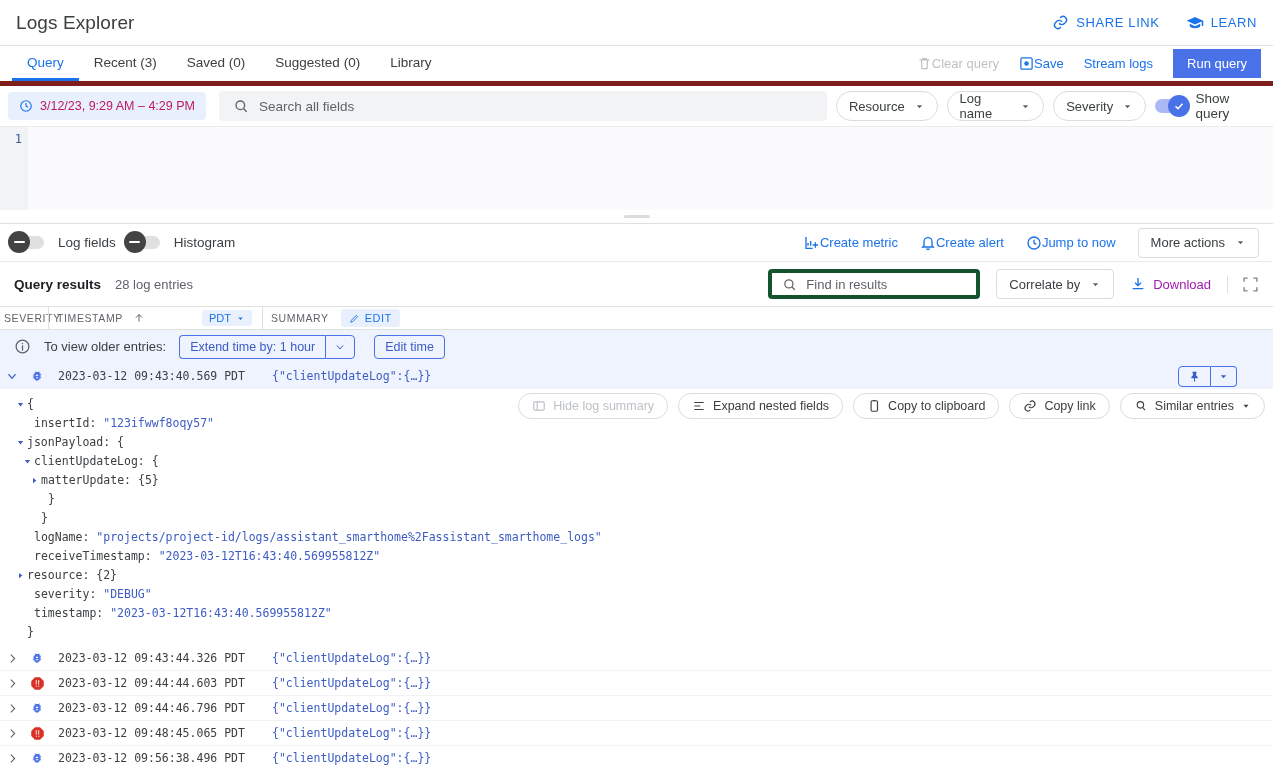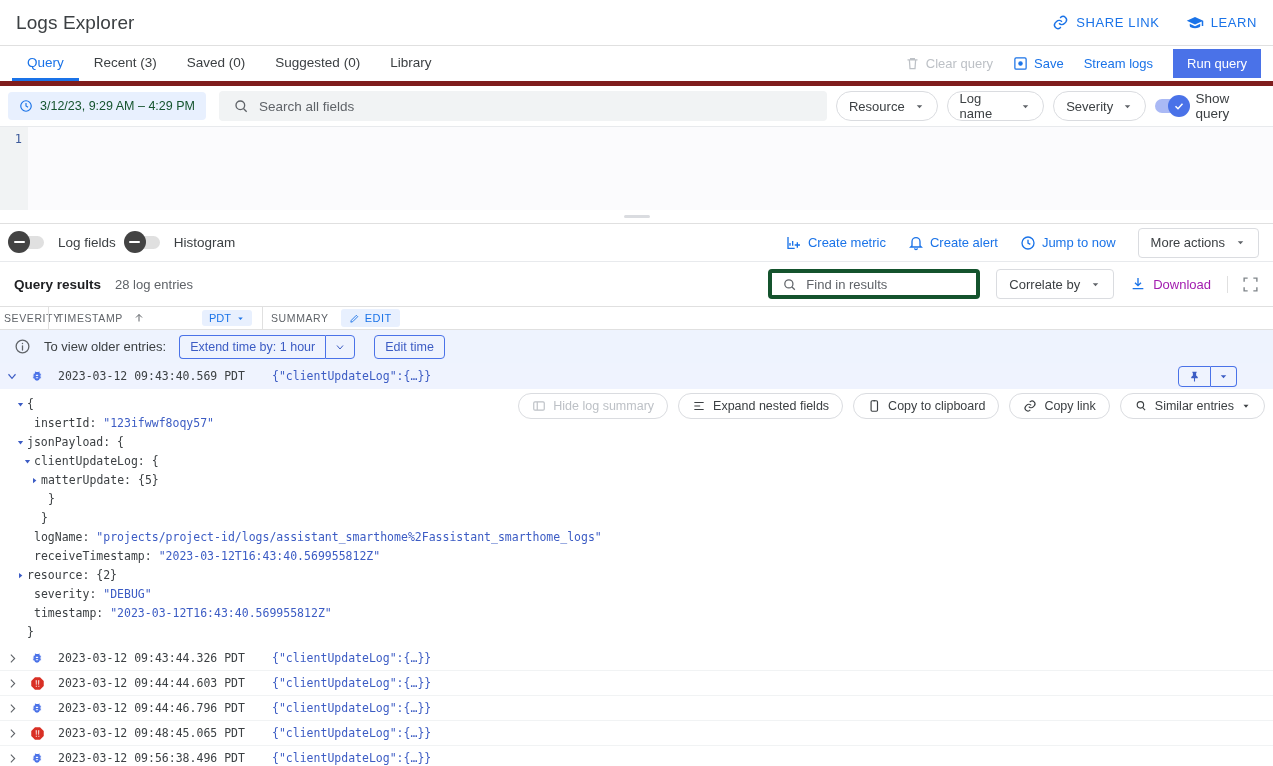--- a/index.html
+++ b/index.html
@@ -43,37 +43,37 @@
     border-bottom: 5px solid #7f1d1d; padding-left: 12px;
   }
   .tab {
     display: flex; align-items: center; padding: 0 15px;
     font-size: 13.5px; color: #3c4043; cursor: pointer;
     border-bottom: 3px solid transparent; font-weight: 500;
   }
   .tab.active { color: #1a73e8; border-bottom-color: #1a73e8; }
   #tabs-actions { margin-left: auto; display: flex; align-items: center; gap: 20px; padding-right: 12px; }
   .tb-btn {
-    display: flex; align-items: center; gap: 6px;
+    display: flex; align-items: center; 
     font-size: 13px; color: #1a73e8; font-weight: 500; cursor: pointer;
   }
   .tb-btn.disabled { color: #bdc1c6; cursor: default; }
   #run-query-btn {
     background: #4a72e8; color: #fff; font-size: 13px; font-weight: 500;
     border-radius: 0; padding: 7px 14px; cursor: pointer;
   }
 
   
   #filter-bar {
     height: 40px; display: flex; align-items: center; gap: 9px;
     padding: 0 12px 0 8px;
   }
   #time-range-chip {
     display: flex; align-items: center; gap: 7px;
-    background: #e8f0fe; color: #14532d; border-radius: 4px;
+    background: #e8f0fe; color: #be185d; border-radius: 4px;
     font-size: 12.5px; padding: 7px 11px; cursor: pointer; white-space: nowrap;
   }
   #search-all-fields {
     flex: 0 0 608px; height: 30px; background: #f1f3f4; border-radius: 4px;
     display: flex; align-items: center; gap: 10px; padding: 0 14px;
     margin-left: 4px; cursor: text;
   }
   #search-all-fields .ph { color: #5f6368; font-size: 13.5px; }
   .dd-chip {
     display: flex; align-items: center; gap: 9px; height: 30px;

